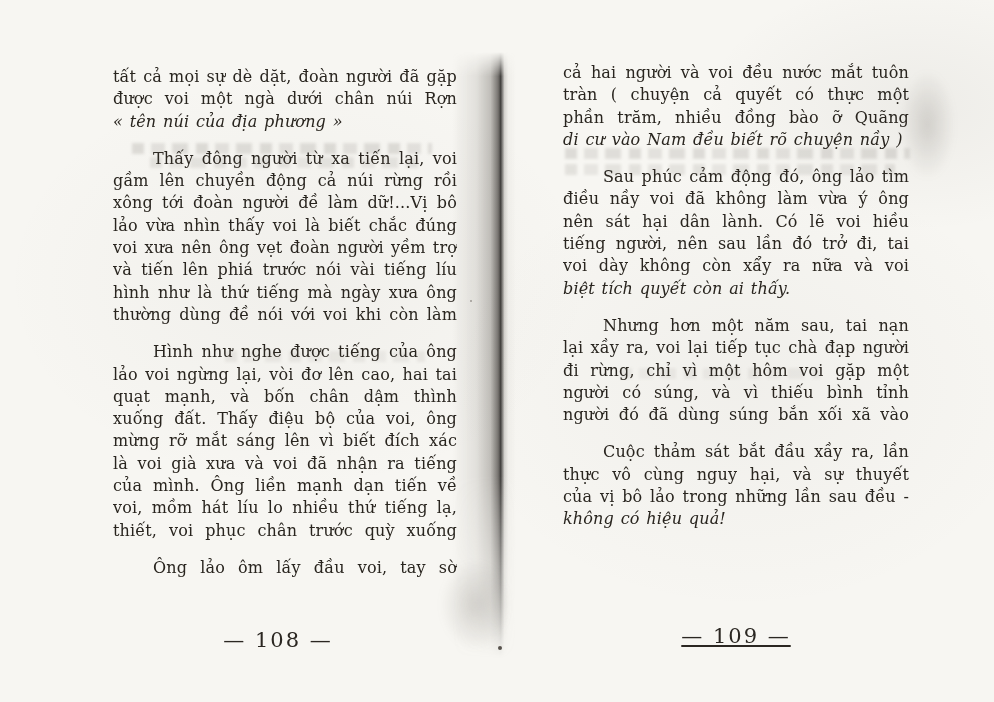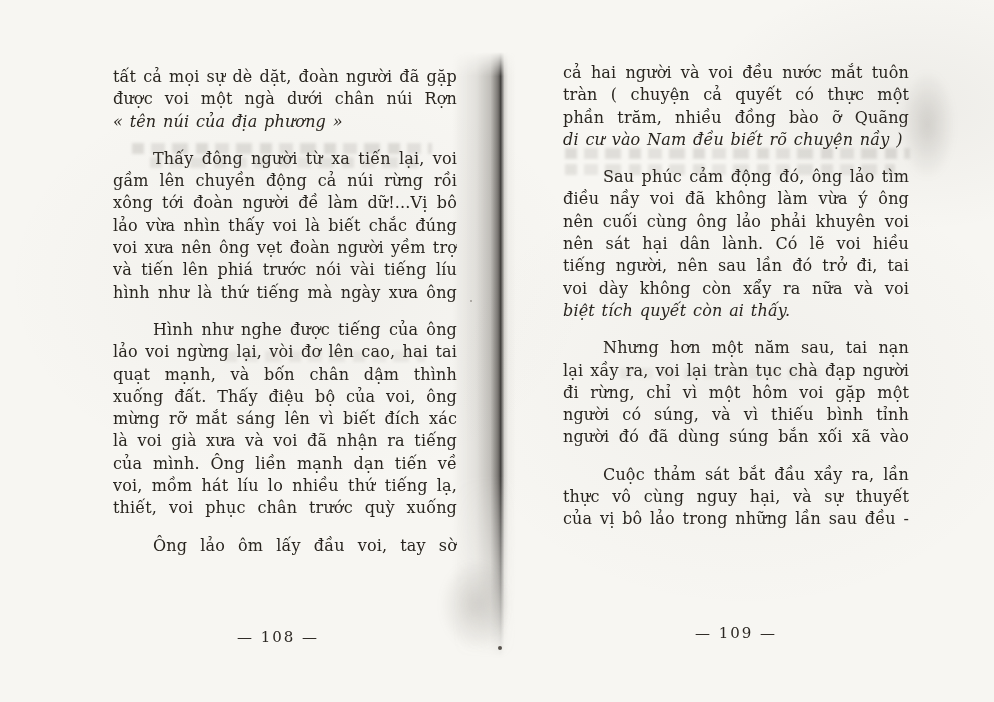--- a/index.html
+++ b/index.html
@@ -23,25 +23,25 @@
   .para{margin:0 0 15px 0;}
   .line{
     height:22.3px;line-height:22.3px;font-size:16px;
     text-align:justify;text-align-last:justify;
     overflow:hidden;white-space:normal;
     letter-spacing:0.15px;word-spacing:1.5px;
   }
   .line.endline{text-align-last:left;font-style:italic;}
   .para.indent .line:first-child{text-indent:40px;}
   .page-number{
-    position:absolute;text-align:center;font-size:15px;
+    position:absolute;text-align:center;font-size:21px;
     letter-spacing:2px;color:#2b2722;
   }
   #pn-left{left:113px;top:628px;width:330px;}
-  #pn-right{left:563px;top:624px;width:346px;}
+  #pn-right{left:563px;top:624px;width:346px;text-decoration:underline;}
   
   #gutter{
     position:absolute;left:452px;top:52px;width:64px;height:606px;
     background:linear-gradient(90deg,
       rgba(140,136,130,0) 0%,
       rgba(140,136,130,0.20) 38%,
       rgba(110,106,100,0.40) 60%,
       rgba(70,66,62,0.72) 72%,
       rgba(40,38,36,0.88) 76%,
       rgba(120,116,112,0.28) 82%,
@@ -78,20 +78,21 @@
         <div class="line endline">« tên núi của địa phương »</div>
       </div>
       <div class="para indent">
         <div class="line">Thấy đông người từ xa tiến lại, voi</div>
         <div class="line">gầm lên chuyền động cả núi rừng rồi định</div>
         <div class="line">xông tới đoàn người đề làm dữ!...Vị bô</div>
         <div class="line">lảo vừa nhìn thấy voi là biết chắc đúng</div>
         <div class="line">voi xưa nên ông vẹt đoàn người yềm trợ</div>
         <div class="line">và tiến lên phiá trước nói vài tiếng líu lo</div>
         <div class="line">hình như là thứ tiếng mà ngày xưa ông</div>
+        <div class="line">thường dùng đề nói với voi khi còn làm</div>
       </div>
       <div class="para indent">
         <div class="line">Hình như nghe được tiếng của ông</div>
         <div class="line">lảo voi ngừng lại, vòi đơ lên cao, hai tai</div>
         <div class="line">quạt mạnh, và bốn chân dậm thình thịch</div>
         <div class="line">xuống đất. Thấy điệu bộ của voi, ông lảo</div>
         <div class="line">mừng rỡ mắt sáng lên vì biết đích xác đó</div>
         <div class="line">là voi già xưa và voi đã nhận ra tiếng lóng</div>
         <div class="line">của mình. Ông liền mạnh dạn tiến về phiá</div>
         <div class="line">voi, mồm hát líu lo nhiều thứ tiếng lạ,</div>
@@ -105,37 +106,37 @@
   <div id="right-text" class="text-block">
       <div class="para">
         <div class="line">cả hai người và voi đều nước mắt tuôn</div>
         <div class="line">tràn ( chuyện cả quyết có thực một trăm</div>
         <div class="line">phần trăm, nhiều đồng bào ỡ Quãng Bình</div>
         <div class="line endline">di cư vào Nam đều biết rõ chuyện nầy )</div>
       </div>
       <div class="para indent">
         <div class="line">Sau phúc cảm động đó, ông lảo tìm</div>
         <div class="line">điều nầy voi đã không làm vừa ý ông lảo,</div>
-        <div class="line">nên cuối cùng ông lảo phải khuyên voi</div>
         <div class="line">nên sát hại dân lành. Có lẽ voi hiều được</div>
         <div class="line">tiếng người, nên sau lần đó trở đi, tai nạn</div>
         <div class="line">voi dày không còn xẩy ra nữa và voi cũng</div>
         <div class="line endline">biệt tích quyết còn ai thấy.</div>
       </div>
       <div class="para indent">
         <div class="line">Nhưng hơn một năm sau, tai nạn nầy</div>
-        <div class="line">lại xầy ra, voi lại tràn tục chà đạp người</div>
+        <div class="line">lại xầy ra, voi lại tiếp tục chà đạp người</div>
         <div class="line">đi rừng, chỉ vì một hôm voi gặp một đoàn</div>
         <div class="line">người có súng, và vì thiếu bình tỉnh đoàn</div>
         <div class="line">người đó đã dùng súng bắn xối xã vào voi!</div>
       </div>
       <div class="para indent">
         <div class="line">Cuộc thảm sát bắt đầu xầy ra, lần nầy</div>
         <div class="line">thực vô cùng nguy hại, và sự thuyết phục</div>
         <div class="line">của vị bô lảo trong những lần sau đều -</div>
+        <div class="line endline">không có hiệu quả!</div>
       </div>
     </div>
 
   <div id="pn-left" class="page-number">— 108 —</div>
   <div id="pn-right" class="page-number">— 109 —</div>
 
   <div id="gutter"></div>
 
   <div class="ghost" style="left:132px;top:143px;width:300px;"></div>
   <div class="ghost" style="left:150px;top:157px;width:270px;opacity:0.28;"></div>

